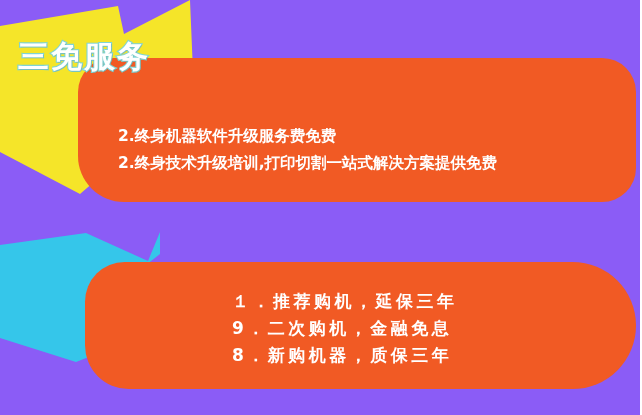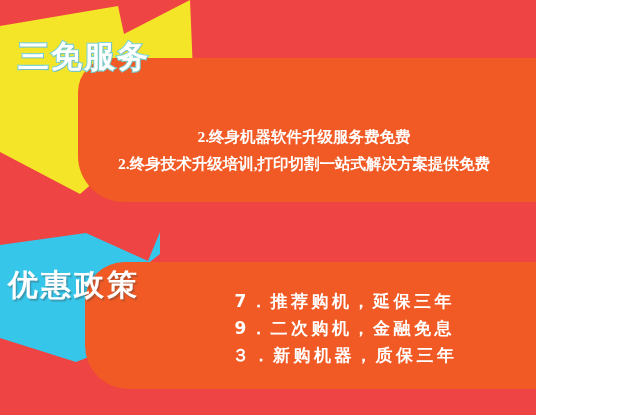--- a/index.html
+++ b/index.html
@@ -2,26 +2,25 @@
 <html><head>
 <meta charset="utf-8">
 <style>
   html, body {
     margin: 0;
     padding: 0;
     background: #ffffff;
   }
   #poster {
     position: relative;
-    width: 536px;
+    width: 640px;
     height: 415px;
     overflow: hidden;
-    background: #ef4444;
+    background: #8b5cf6;
     font-family: "DejaVu Sans", "Liberation Sans", sans-serif;
-    text-align: center;
   }
 
   
   .svg-layer {
     position: absolute;
     left: 0;
     top: 0;
     width: 642px;
     height: 415px;
     pointer-events: none;
@@ -83,21 +82,20 @@
   }
   #lines-top {
     left: 118px;
     top: 123px;
     font-size: 15.5px;
     line-height: 27px;
     letter-spacing: 0px;
   }
   #lines-top .line {
     white-space: nowrap;
-    font-family: Liberation Serif, serif;
   }
   #lines-bottom {
     left: 232px;
     top: 288px;
     font-size: 17px;
     line-height: 27px;
     letter-spacing: 3.5px;
   }
   #lines-bottom .line {
     white-space: nowrap;
@@ -121,21 +119,20 @@
     <div class="line">2.终身技术升级培训,打印切割一站式解决方案提供免费</div>
   </div>
 
   <svg class="svg-layer" viewBox="0 0 642 415">
     <polygon points="0,246 82,232 152,260 160,238 160,238 0,338" fill="#35c6ea" opacity="0"></polygon>
     <polygon points="0,245 86,233 148,261 160,232 160,254 132,276 132,340 76,362 0,338" fill="#35c6ea"></polygon>
   </svg>
 
   <div class="panel" id="panel-bottom"></div>
 
-  <div class="ribbon-title" id="title-policy">优惠政策</div>
 
   <div class="lines" id="lines-bottom">
-    <div class="line">7．推荐购机，延保三年</div>
+    <div class="line">１．推荐购机，延保三年</div>
     <div class="line">9．二次购机，金融免息</div>
-    <div class="line">３．新购机器，质保三年</div>
+    <div class="line">8．新购机器，质保三年</div>
   </div>
 
 </div>
 
 </body></html>

